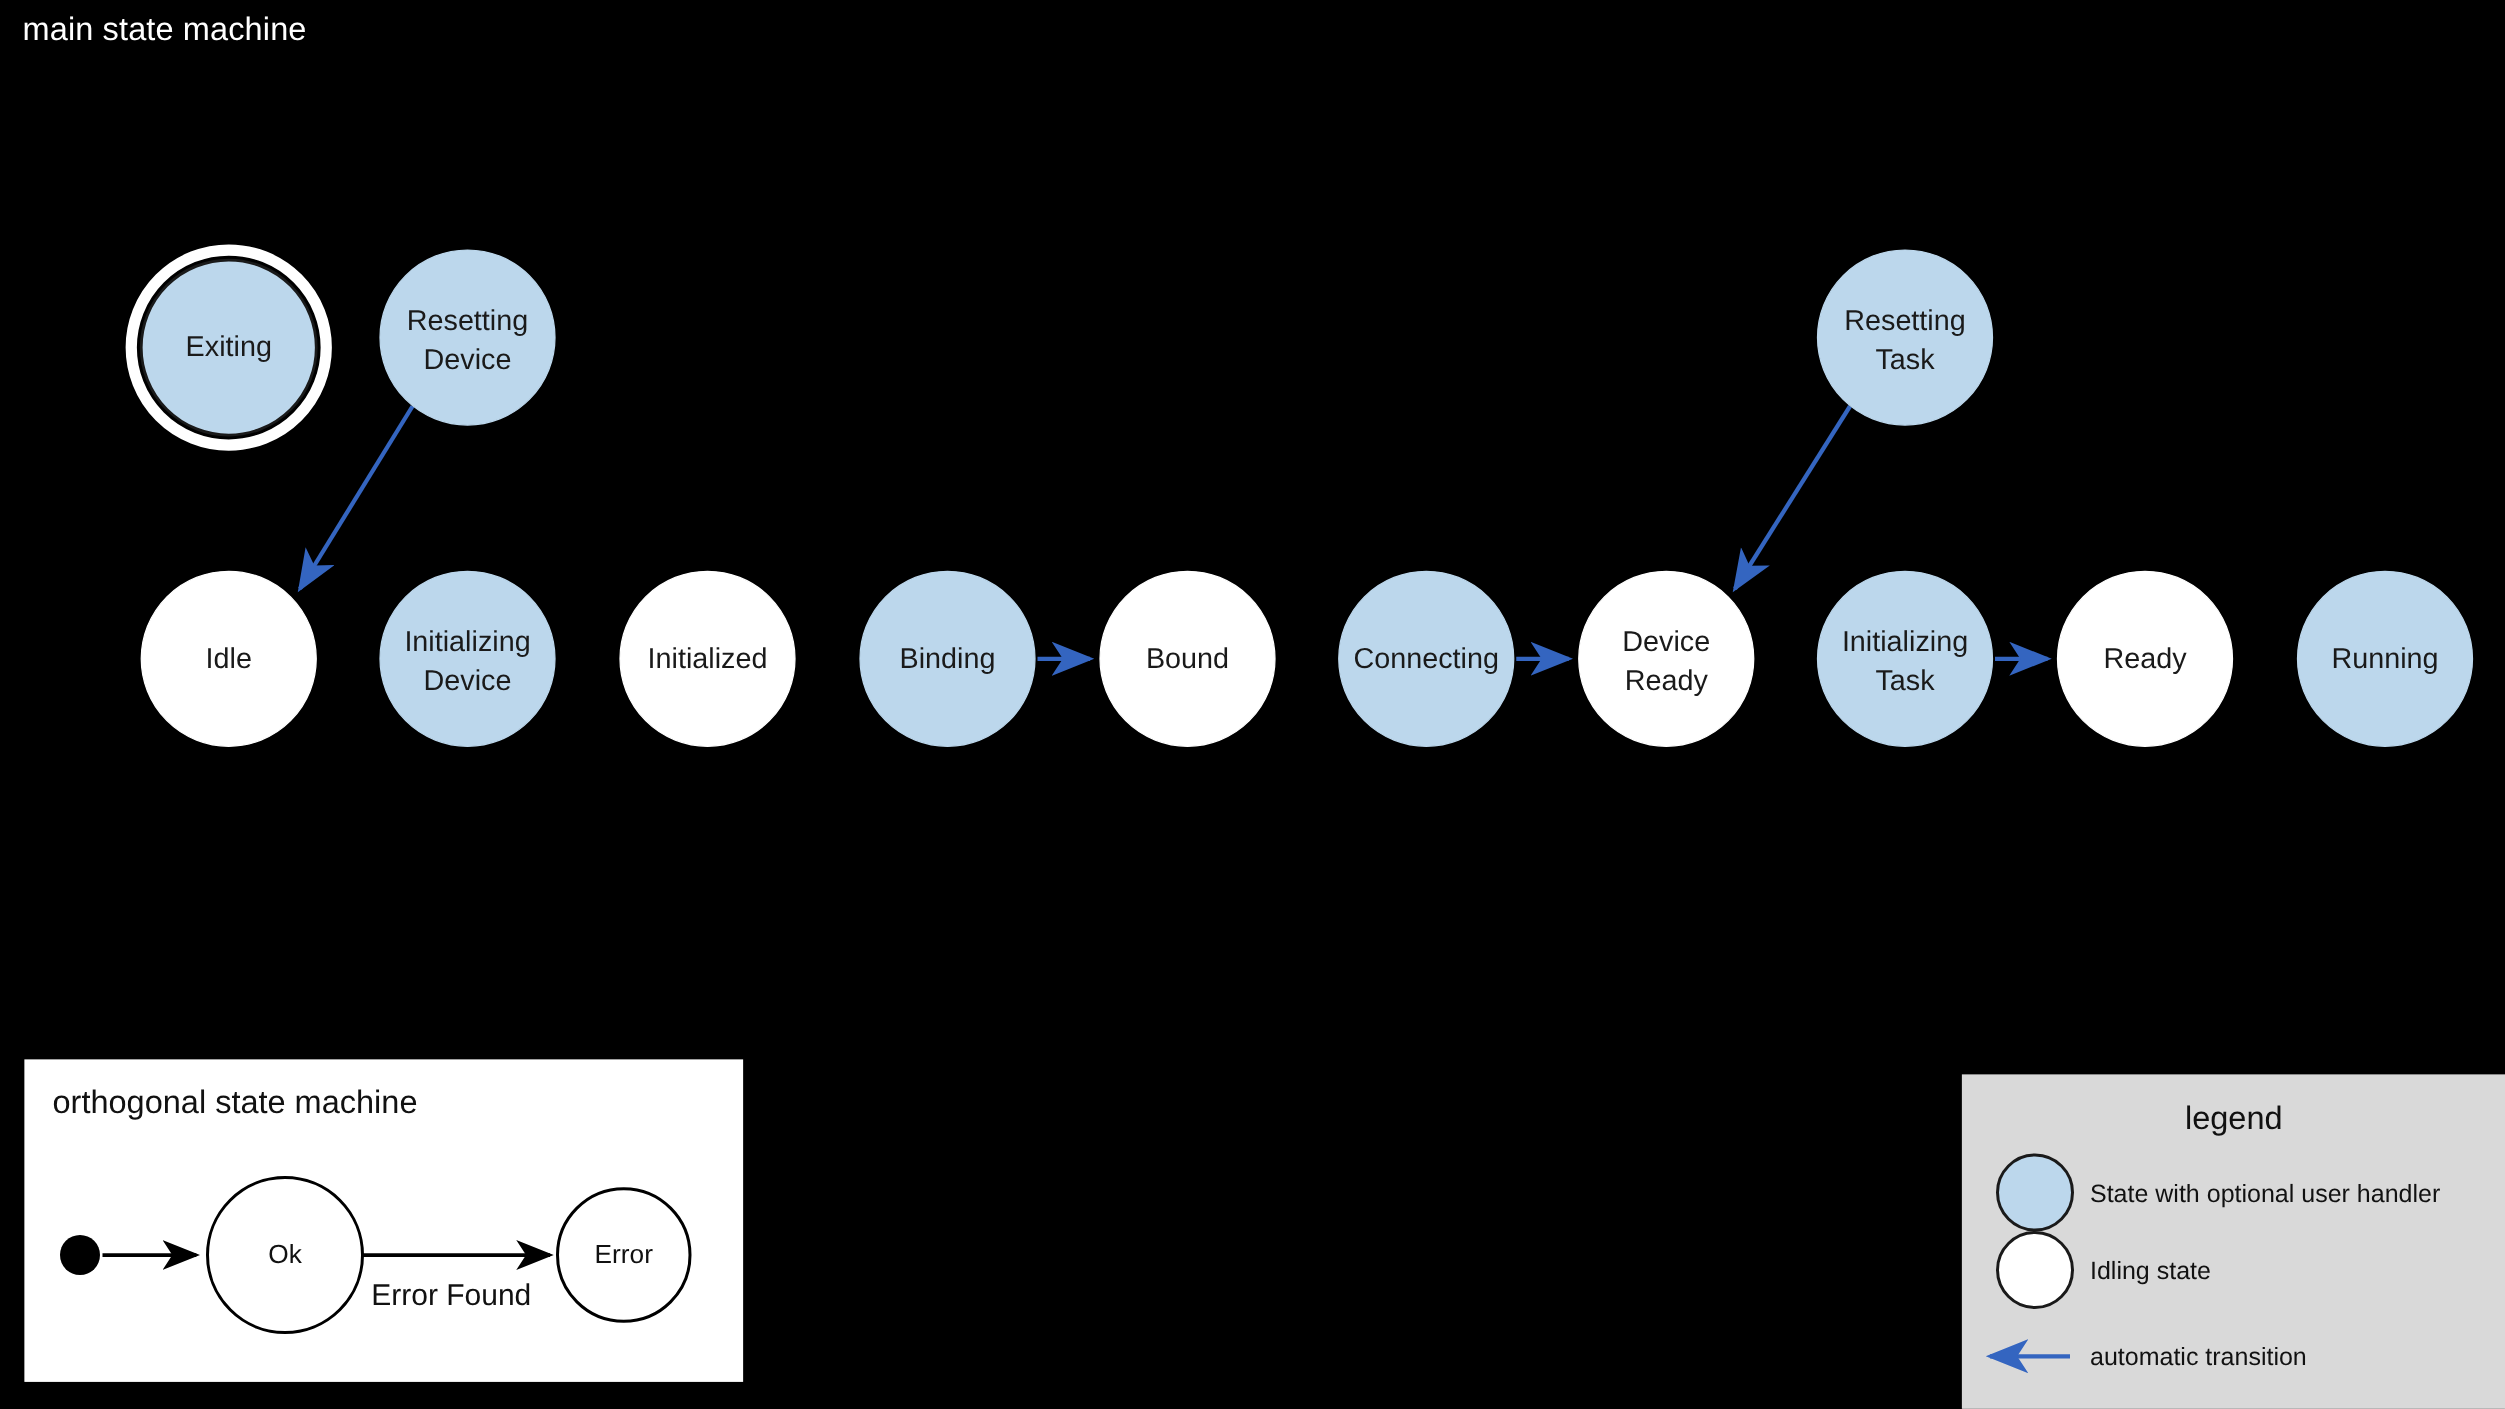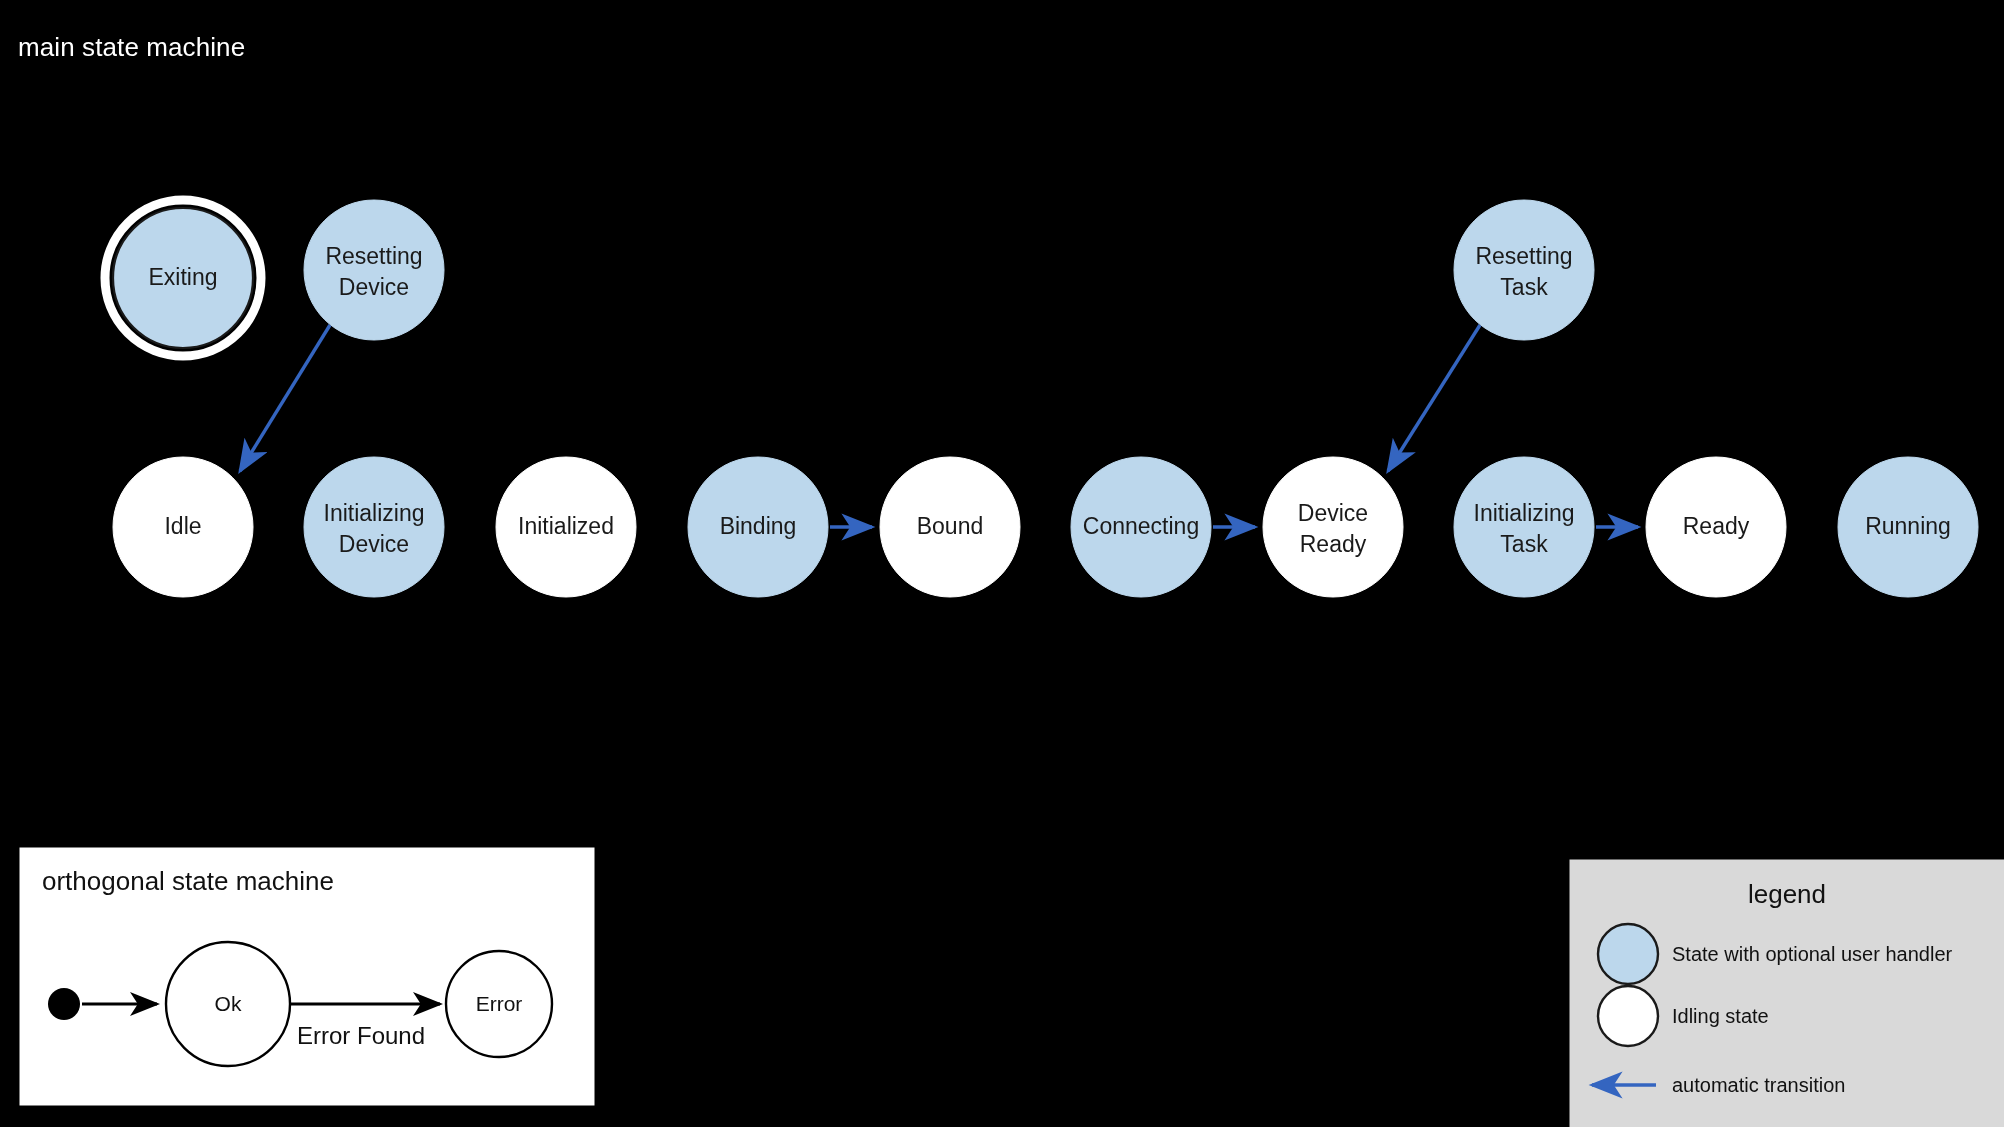--- a/index.html
+++ b/index.html
@@ -29,21 +29,20 @@
   }
   .diagram-title {
     position: absolute;
     left: 18px;
     top: 8px;
     color: #ffffff;
     font-size: 26px;
     font-family: "Liberation Sans", sans-serif;
     letter-spacing: 0.1px;
     white-space: nowrap;
-    margin-top: 24px;
   }
   .node-label {
     font-family: "Liberation Sans", sans-serif;
     font-size: 23px;
     fill: #1a1a1a;
     text-anchor: middle;
     dominant-baseline: middle;
   }
   .ortho-title {
     font-family: "Liberation Sans", sans-serif;

